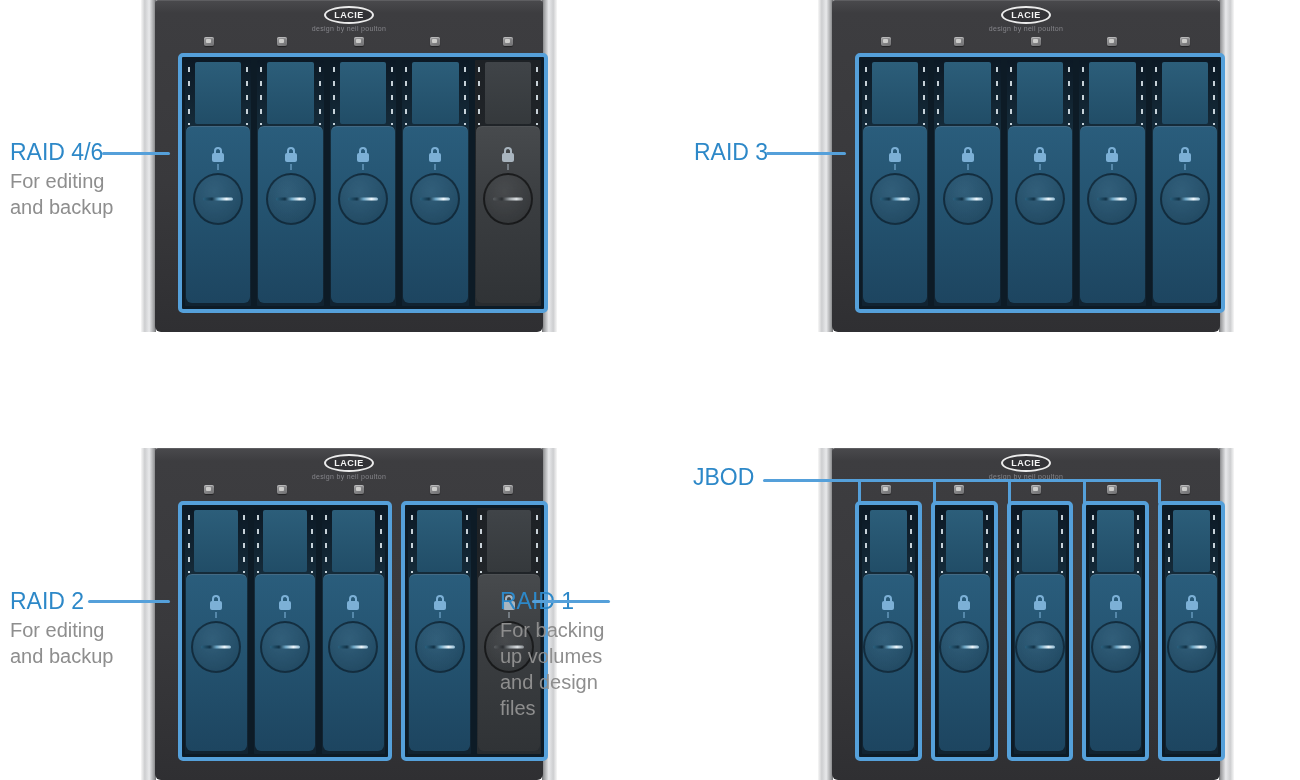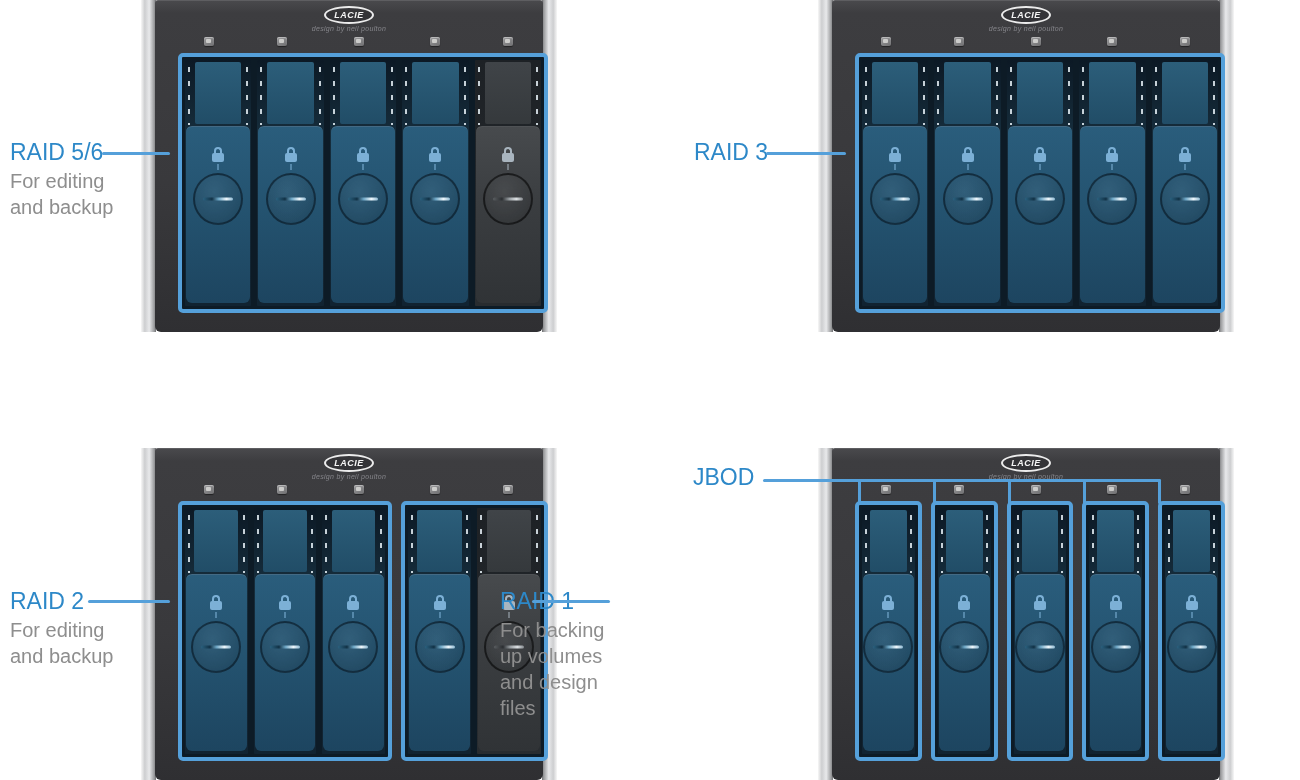--- a/index.html
+++ b/index.html
@@ -1,19 +1,19 @@
 <!DOCTYPE html>
 <html><head>
 <meta charset="utf-8">
 <style>
   html,body{margin:0;padding:0;background:#fff;font-family:"Liberation Sans",sans-serif;}
   .stage{position:relative;width:1300px;height:780px;overflow:hidden;background:#ffffff;}
 
   
-  .device{position:absolute;width:416px;height:332px;overflow:hidden;font-style:italic;}
+  .device{position:absolute;width:416px;height:332px;overflow:hidden;}
   .device.pos-tl{left:141px;top:0;}
   .device.pos-tr{left:818px;top:0;}
   .device.pos-bl{left:141px;top:448px;}
   .device.pos-br{left:818px;top:448px;}
 
   .strip{position:absolute;top:0;bottom:0;width:15px;}
   .strip.l{left:0;background:linear-gradient(90deg,#f7f7f7,#cdced0 25%,#e8e9eb 55%,#9a9b9d 88%,#6e6f71);}
   .strip.r{right:0;background:linear-gradient(270deg,#f7f7f7,#cdced0 25%,#e8e9eb 55%,#9a9b9d 88%,#6e6f71);}
 
   .panel{position:absolute;left:14px;right:14px;top:0;bottom:0;
@@ -426,21 +426,21 @@
                   <div class="slot"></div>
                 </div>
               </div>
             </div>
           </div>
         </div>
       </div>
     </div>
 
   <div class="annot" id="an-raid56">
-    <div class="annot-title">RAID 5/6</div>
+    <div class="annot-title">RAID 4/6</div>
     <div class="annot-desc">
         <div>For editing</div>
         <div>and backup</div>
       </div>
   </div>
   <div class="leader" id="lead-raid56"></div>
 
   <div class="annot" id="an-raid0">
     <div class="annot-title">RAID 3</div>
   </div>

